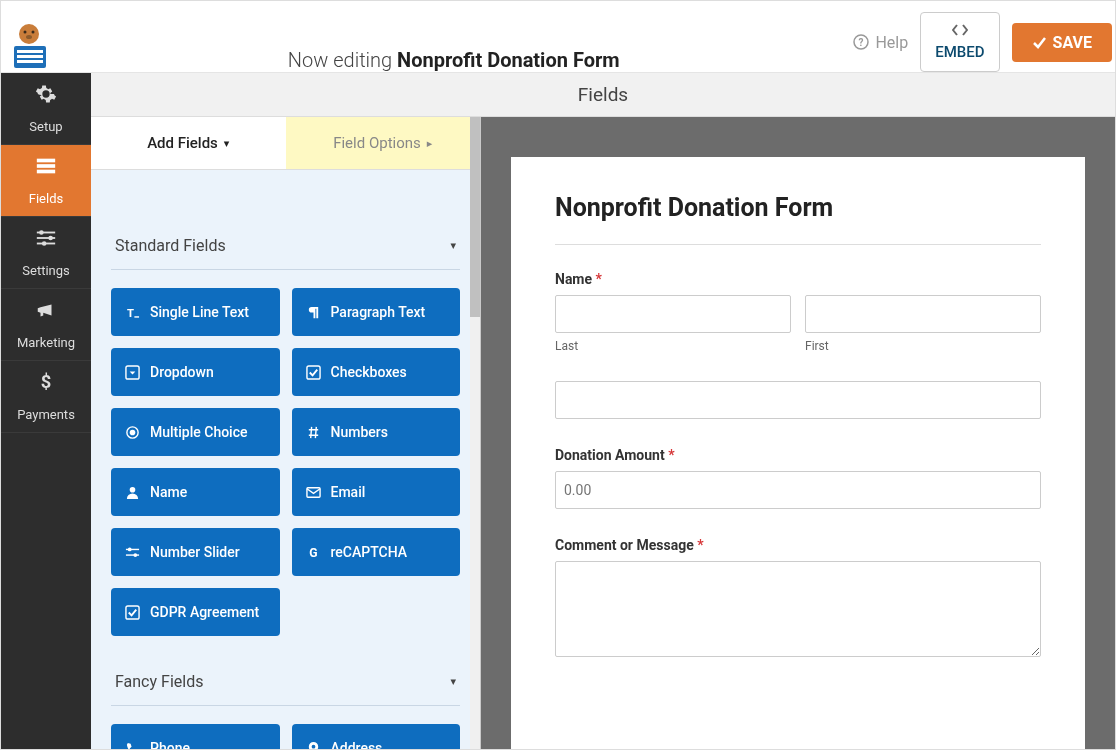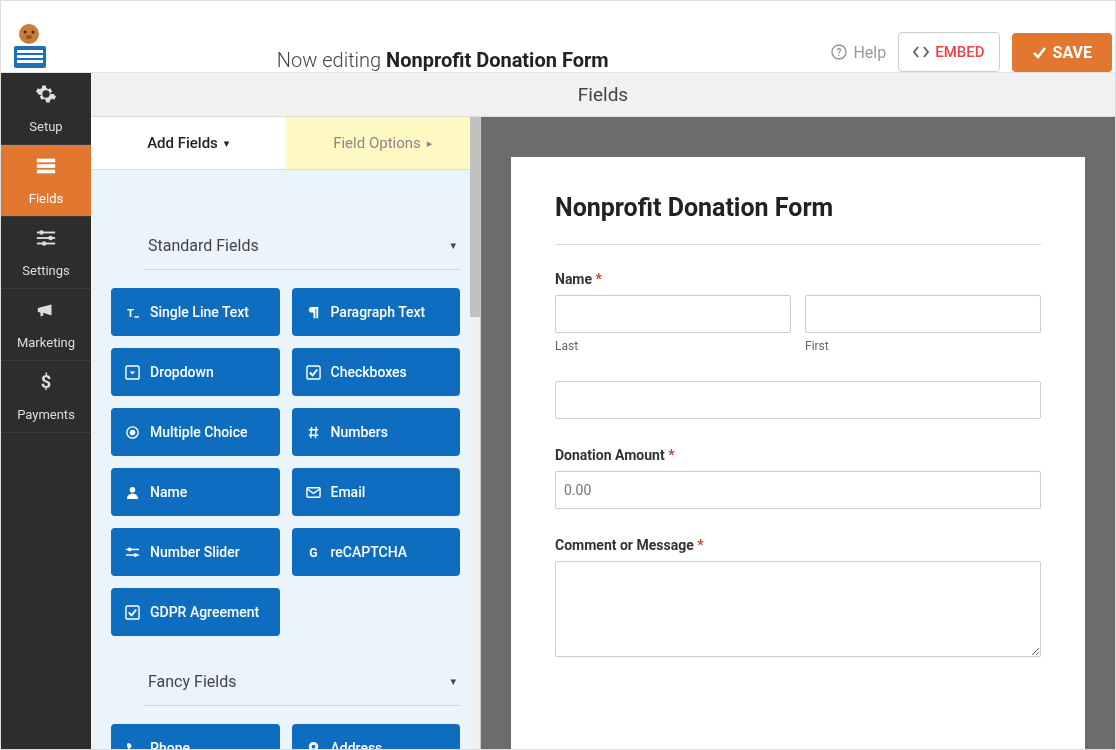--- a/index.html
+++ b/index.html
@@ -6,21 +6,21 @@
 body { width: 1116px; height: 750px; overflow: hidden; background: #fff; border: 1px solid #ddd; }
 
 
 .topbar { height: 72px; display: flex; align-items: flex-end; padding: 0 3px; border-bottom: 1px solid #e5e5e5; gap: 41px; }
 .logo { width: 50px; height: 50px; margin-right: auto; }
 .editing-title { flex: 1; text-align: center; font-size: 20px; color: #444; }
 .editing-title .light { font-weight: 300; }
 .editing-title .bold { font-weight: 700; color: #222; }
 .top-actions { display: flex; gap: 12px; align-items: center; }
 .help-link { color: #999; font-size: 16px; display: flex; align-items: center; gap: 6px; cursor: pointer; }
-.btn-embed { background: #fff; border: 1px solid #ccc; color: #ef4444; padding: 10px 14px; border-radius: 4px; font-size: 15px; font-weight: 500; display: flex; align-items: center; gap: 6px; cursor: pointer; }
+.btn-embed { background: #fff; border: 1px solid #ccc; color: #0c4a6e; padding: 10px 14px; border-radius: 4px; font-size: 15px; font-weight: 500; display: flex; align-items: center; gap: 6px; cursor: pointer; flex-direction: column; }
 .btn-save { background: #e27730; border: none; color: #fff; padding: 10px 20px; border-radius: 4px; font-size: 16px; font-weight: 700; display: flex; align-items: center; gap: 6px; cursor: pointer; }
 
 
 .container { display: flex; height: calc(750px - 73px); }
 .leftnav { width: 90px; background: #2d2d2d; display: flex; flex-direction: column; }
 .nav-item { height: 72px; display: flex; flex-direction: column; align-items: center; justify-content: center; gap: 14px; color: #ddd; font-size: 13px; cursor: pointer; border-bottom: 1px solid #3a3a3a; }
 .nav-item.active { background: #e27730; color: #fff; }
 .nav-item svg { width: 22px; height: 22px; fill: currentColor; }
 
 
@@ -34,21 +34,21 @@
 .scrollbar-fake { position: absolute; right: 0; top: 0; width: 10px; background: #f0f0f0; height: 100%; }
 .scrollbar-thumb { position: absolute; top: 0; width: 100%; height: 200px; background: #c0c0c0; }
 
 .panel-tabs { display: flex; background: #f7f7f7; border-bottom: 1px solid #ddd; }
 .panel-tab { flex: 1; height: 52px; display: flex; align-items: center; justify-content: center; gap: 6px; font-size: 15px; color: #444; cursor: pointer; }
 .panel-tab.active { background: #fff; color: #222; font-weight: 500; }
 .panel-tab.inactive { background: #fef9c3; color: #888; }
 .chev { font-size: 11px; }
 
 .panel-body { padding: 16px 20px 0 20px; overflow: hidden; flex: 1; }
-.section-header { display: flex; justify-content: space-between; align-items: center; padding: 14px 4px; color: #444; font-size: 16px; border-bottom: 1px solid #c9d6e4; cursor: pointer; margin-left: 33px; }
+.section-header { display: flex; justify-content: space-between; align-items: center; padding: 14px 4px; color: #444; font-size: 16px; border-bottom: 1px solid #c9d6e4; cursor: pointer; }
 .field-grid { display: grid; grid-template-columns: 1fr 1fr; gap: 12px; padding: 18px 0 22px 0; }
 .field-btn { background: #0e6dbf; color: #fff; border: none; border-radius: 4px; height: 48px; display: flex; align-items: center; gap: 10px; padding: 0 14px; font-size: 14px; font-weight: 500; cursor: pointer; text-align: left; }
 .field-btn svg { width: 15px; height: 15px; fill: #fff; flex-shrink: 0; }
 
 
 .preview-wrapper { flex: 1; background: #6c6c6c; padding: 40px 30px 0 30px; overflow: hidden; }
 .preview-card { background: #fff; padding: 36px 44px; height: 100%; overflow: hidden; }
 .form-title { font-size: 25px; font-weight: 700; color: #222; padding-bottom: 22px; border-bottom: 1px solid #ddd; margin-bottom: 26px; }
 .form-field { margin-bottom: 28px; }
 .form-label { font-weight: 700; color: #333; font-size: 14px; display: block; margin-bottom: 8px; }

